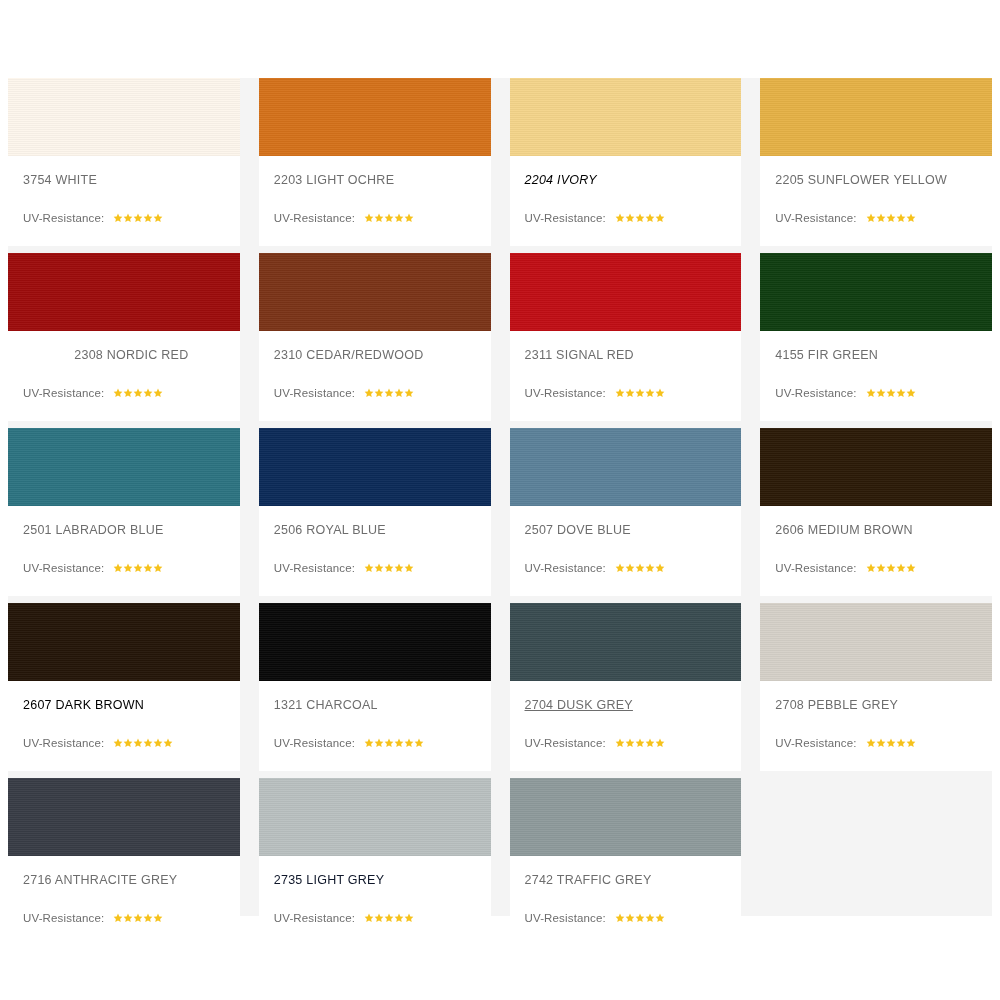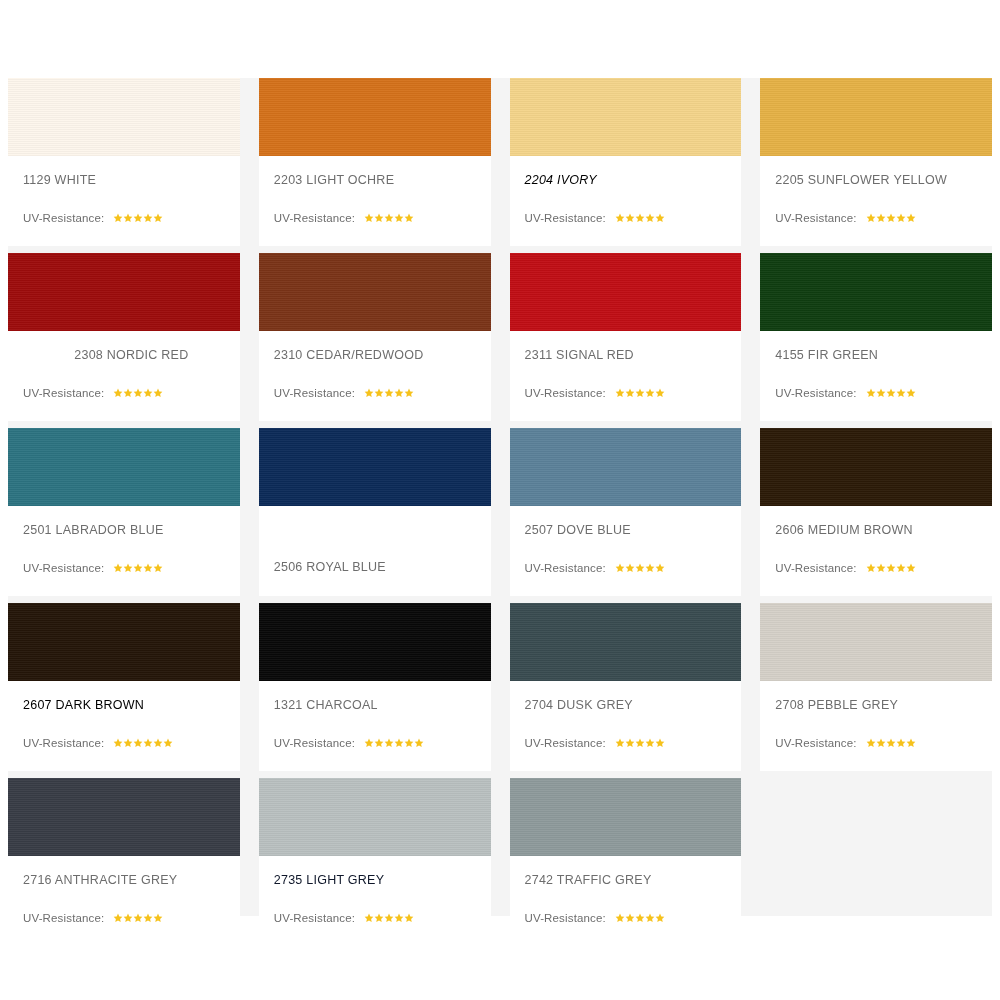--- a/index.html
+++ b/index.html
@@ -121,21 +121,21 @@
 </style>
 </head>
 <body>
 
 <div id="swatch-board">
   <div id="grid-field"></div>
   <div id="grid">
       <div class="swatch-card">
         <div class="swatch-chip" style="background-color: rgb(253, 246, 236);"></div>
         <div class="swatch-info">
-          <div class="swatch-title" style="color: rgb(109, 109, 109);">1129 WHITE</div>
+          <div class="swatch-title" style="color: rgb(109, 109, 109);">3754 WHITE</div>
           <div class="uv-row">
             <span class="uv-label" style="color: rgb(109, 109, 109);">UV-Resistance:</span>
             <span class="uv-stars">
               <span class="star">
                 <svg viewBox="0 0 20 20" aria-hidden="true">
                   <path fill="#f6c21c" d="M10 1.2l2.6 5.6 6.1.8-4.5 4.2 1.2 6.1L10 15l-5.4 2.9 1.2-6.1L1.3 7.6l6.1-.8z"></path>
                 </svg>
               </span>
               <span class="star">
                 <svg viewBox="0 0 20 20" aria-hidden="true">
@@ -445,21 +445,21 @@
                   <path fill="#f6c21c" d="M10 1.2l2.6 5.6 6.1.8-4.5 4.2 1.2 6.1L10 15l-5.4 2.9 1.2-6.1L1.3 7.6l6.1-.8z"></path>
                 </svg>
               </span>
             </span>
           </div>
         </div>
       </div>
       <div class="swatch-card">
         <div class="swatch-chip" style="background-color: rgb(11, 42, 88);"></div>
         <div class="swatch-info">
-          <div class="swatch-title" style="color: rgb(109, 109, 109); margin-top: 37px;">2506 ROYAL BLUE</div>
+          <div class="swatch-title" style="color: rgb(109, 109, 109);">2506 ROYAL BLUE</div>
           <div class="uv-row">
             <span class="uv-label" style="color: rgb(109, 109, 109);">UV-Resistance:</span>
             <span class="uv-stars">
               <span class="star">
                 <svg viewBox="0 0 20 20" aria-hidden="true">
                   <path fill="#f6c21c" d="M10 1.2l2.6 5.6 6.1.8-4.5 4.2 1.2 6.1L10 15l-5.4 2.9 1.2-6.1L1.3 7.6l6.1-.8z"></path>
                 </svg>
               </span>
               <span class="star">
                 <svg viewBox="0 0 20 20" aria-hidden="true">
@@ -635,21 +635,21 @@
                   <path fill="#f6c21c" d="M10 1.2l2.6 5.6 6.1.8-4.5 4.2 1.2 6.1L10 15l-5.4 2.9 1.2-6.1L1.3 7.6l6.1-.8z"></path>
                 </svg>
               </span>
             </span>
           </div>
         </div>
       </div>
       <div class="swatch-card">
         <div class="swatch-chip" style="background-color: rgb(57, 75, 80);"></div>
         <div class="swatch-info">
-          <div class="swatch-title" style="color: rgb(109, 109, 109);">2704 DUSK GREY</div>
+          <div class="swatch-title" style="color: rgb(109, 109, 109); text-decoration: underline;">2704 DUSK GREY</div>
           <div class="uv-row">
             <span class="uv-label" style="color: rgb(109, 109, 109);">UV-Resistance:</span>
             <span class="uv-stars">
               <span class="star">
                 <svg viewBox="0 0 20 20" aria-hidden="true">
                   <path fill="#f6c21c" d="M10 1.2l2.6 5.6 6.1.8-4.5 4.2 1.2 6.1L10 15l-5.4 2.9 1.2-6.1L1.3 7.6l6.1-.8z"></path>
                 </svg>
               </span>
               <span class="star">
                 <svg viewBox="0 0 20 20" aria-hidden="true">

